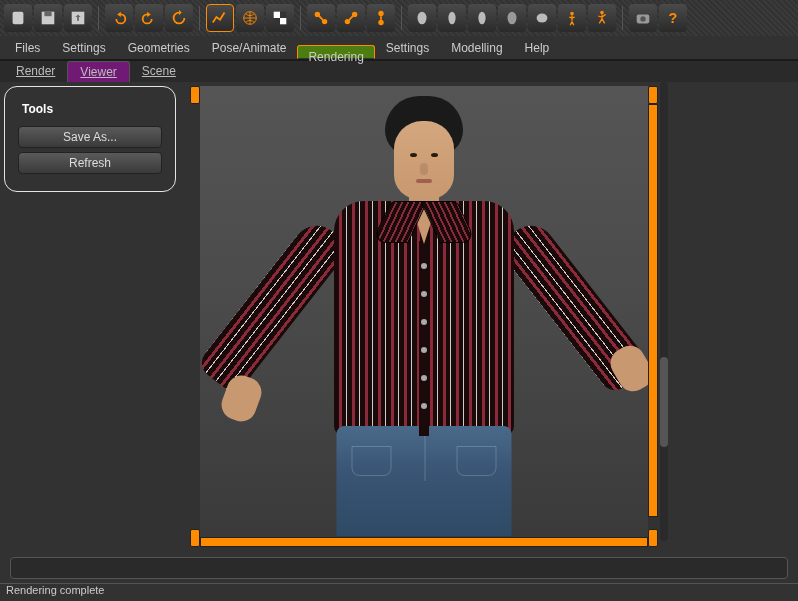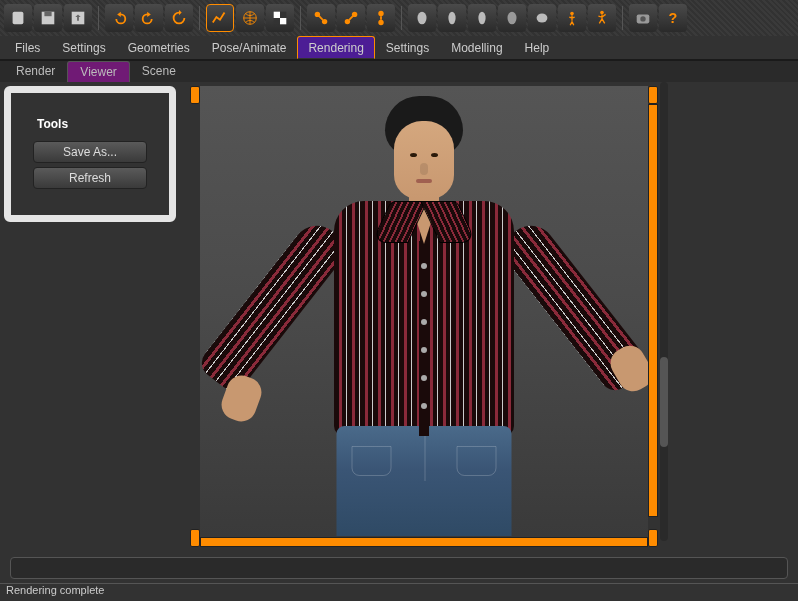--- a/index.html
+++ b/index.html
@@ -4,27 +4,27 @@
 <style>
 *{box-sizing:border-box;margin:0;padding:0;}
 body{width:798px;height:601px;background:#323232;font-family:Arial,sans-serif;font-size:12px;color:#ddd;overflow:hidden;position:relative;}
 .toolbar{height:36px;background:repeating-linear-gradient(45deg,#3a3a3a,#3a3a3a 2px,#323232 2px,#323232 4px);display:flex;align-items:center;padding:0 4px;gap:2px;}
 .tb-btn{width:28px;height:28px;border-radius:4px;display:flex;align-items:center;justify-content:center;cursor:pointer;background:linear-gradient(#4a4a4a,#2a2a2a);}
 .tb-btn.active{border:1px solid #ff8c00;}
 .tb-sep{width:1px;height:24px;background:#555;margin:0 4px;}
 .tb-btn svg{width:18px;height:18px;}
 .menubar{height:24px;background:#323232;display:flex;padding:0 4px;border-bottom:1px solid #1a1a1a;}
 .menu-item{padding:4px 10px;cursor:pointer;color:#ccc;font-size:12px;border:1px solid transparent;}
-.menu-item.active{background:#4c1d95;border:1px solid #ff8c00;border-bottom:1px solid #323232;position:relative;z-index:2;border-radius:3px 3px 0 0;}
+.menu-item.active{background:#4d7c0f;border:1px solid #ff8c00;border-bottom:1px solid #323232;position:relative;z-index:2;border-radius:3px 3px 0 0;margin-top:9px;}
 .tabbar{height:22px;background:#2a2a2a;display:flex;padding:0 4px;border-top:1px solid #1a1a1a;}
-.tab-item{padding:3px 12px;cursor:pointer;color:#bbb;font-size:12px;}
+.tab-item{padding:3px 12px;cursor:pointer;color:#bbb;font-size:12px;text-decoration:underline;}
 .tab-item.active{background:#701a75;border:1px solid #555;border-bottom:none;border-radius:3px 3px 0 0;}
 .content{position:absolute;top:82px;left:0;right:0;bottom:50px;display:flex;}
 .tools-panel{width:180px;padding:4px;}
-.tools-box{border:7px solid #e5e5e5;border-radius:6px;padding:22px;}
+.tools-box{border:1px solid #e5e5e5;border-radius:13px;padding:13px;}
 .tools-title{font-weight:bold;color:#fff;padding:2px 4px 6px;}
 .tool-btn{display:block;width:100%;height:22px;margin:4px 0;background:linear-gradient(#5a5a5a,#3a3a3a);border:1px solid #222;border-radius:4px;color:#ddd;cursor:pointer;font-size:12px;}
 .viewport{flex:1;position:relative;margin:4px 140px 4px 10px;}
 .frame{position:absolute;inset:0;}
 .handle{position:absolute;background:#ff8c00;border:1px solid #222;border-radius:2px;}
 .h-tl{top:0;left:0;width:10px;height:18px;}
 .h-tr{top:0;right:0;width:10px;height:18px;}
 .h-bl{bottom:0;left:0;width:10px;height:18px;}
 .h-br{bottom:0;right:0;width:10px;height:18px;}
 .vbar-r{position:absolute;top:18px;bottom:30px;right:0;width:10px;background:#ff8c00;border:1px solid #222;}

